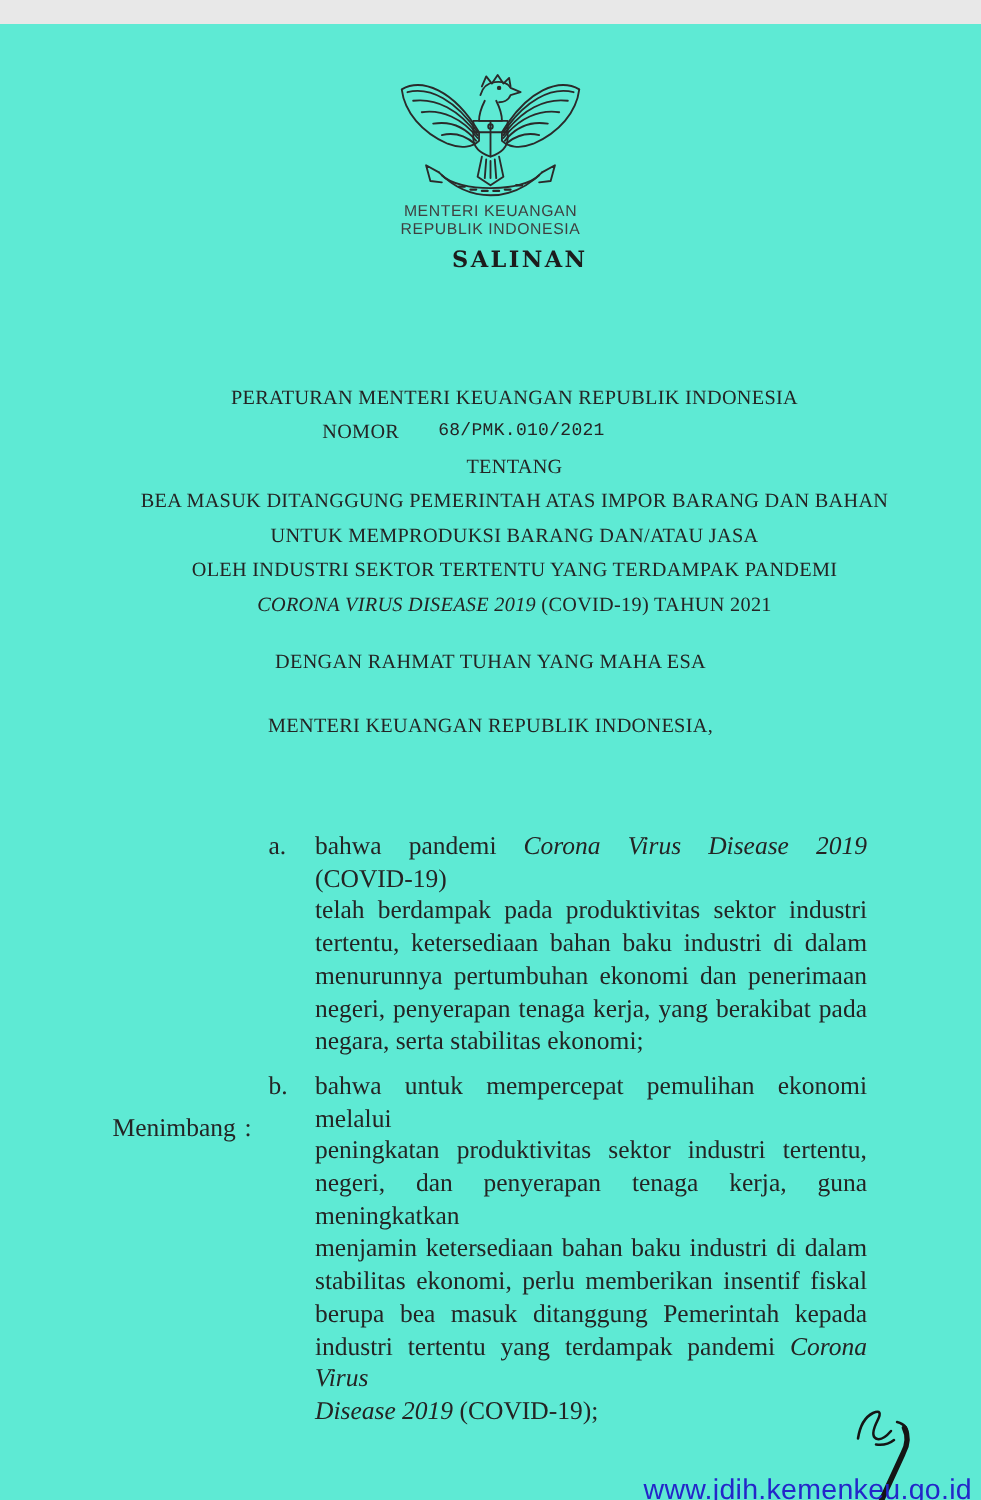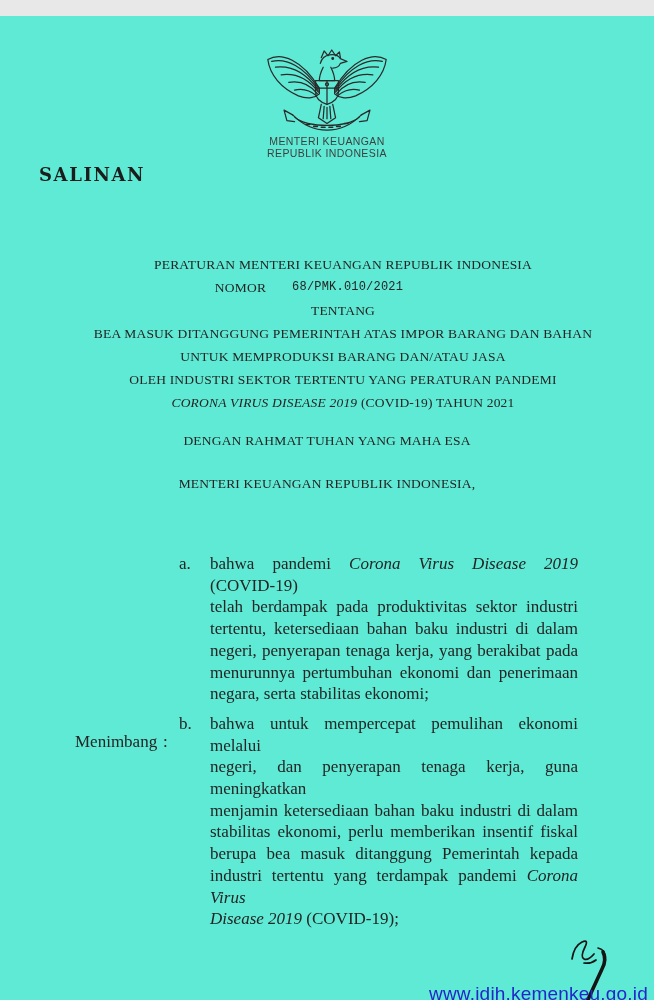--- a/index.html
+++ b/index.html
@@ -10,22 +10,22 @@
     text-decoration:underline;
   }
   
   .emblem{position:absolute;top:30px;left:50%;transform:translateX(-50%);}
   .ministry{
     position:absolute;top:119px;left:0;right:0;text-align:center;
     font-family:"Liberation Sans",sans-serif;font-size:10.5px;line-height:12px;
     color:#3f3f3f;letter-spacing:.4px;
   }
   .salinan{
-    position:absolute;top:148px;left:0;right:0;text-align:left;
-    font-family:"DejaVu Serif",serif;font-weight:bold;font-size:18px;
+    position:absolute;top:148px;left:0;right:0;text-align:center;
+    font-family:"DejaVu Serif",serif;font-weight:bold;font-size:15px;
     letter-spacing:1.6px;color:#1c1c1c;padding-left:39px;
   }
   
   .title-block{
     position:absolute;top:237px;left:0;right:0;text-align:center;
     font-size:13.5px;color:#242424;letter-spacing:.2px;padding-left:32px;
   }
   .t-line{height:23px;line-height:23px;white-space:nowrap;}
   .nomor-row{
     height:23px;line-height:23px;display:flex;justify-content:center;gap:26px;
@@ -109,47 +109,48 @@
   <div class="title-block">
     <div class="t-line">PERATURAN MENTERI KEUANGAN REPUBLIK INDONESIA</div>
     <div class="nomor-row">
       <span>NOMOR</span>
       <span class="nomor-val">68/PMK.010/2021</span>
     </div>
     <div class="t-line">TENTANG</div>
     <div id="subject-lines">
         <div class="t-line"><span>BEA MASUK DITANGGUNG PEMERINTAH ATAS IMPOR BARANG DAN BAHAN</span></div>
         <div class="t-line"><span>UNTUK MEMPRODUKSI BARANG DAN/ATAU JASA</span></div>
-        <div class="t-line"><span>OLEH INDUSTRI SEKTOR TERTENTU YANG PERATURAN PANDEMI</span></div>
+        <div class="t-line"><span>OLEH INDUSTRI SEKTOR TERTENTU YANG TERDAMPAK PANDEMI</span></div>
         <div class="t-line"><span class="it">CORONA VIRUS DISEASE 2019</span><span> (COVID-19) TAHUN 2021</span></div>
       </div>
   </div>
 
   <div class="pre1">DENGAN RAHMAT TUHAN YANG MAHA ESA</div>
   <div class="pre2">MENTERI KEUANGAN REPUBLIK INDONESIA,</div>
 
   <div class="consider">
     <div class="c-label">Menimbang</div>
     <div class="c-colon">:</div>
     <div class="c-body" id="considering-items">
         <div class="c-item">
           <div class="c-marker">a.</div>
           <div class="c-lines">
             <div class="j-line"><span>bahwa pandemi </span><span class="it">Corona Virus Disease 2019</span><span> (COVID-19)</span></div>
             <div class="j-line"><span>telah berdampak pada produktivitas sektor industri</span></div>
             <div class="j-line"><span>tertentu, ketersediaan bahan baku industri di dalam</span></div>
+            <div class="j-line"><span>menurunnya pertumbuhan ekonomi dan penerimaan</span></div>
             <div class="j-line"><span>negeri, penyerapan tenaga kerja, yang berakibat pada</span></div>
-            <div class="j-line"><span>menurunnya pertumbuhan ekonomi dan penerimaan</span></div>
             <div class="j-line last"><span>negara, serta stabilitas ekonomi;</span></div>
           </div>
         </div>
         <div class="c-item">
           <div class="c-marker">b.</div>
           <div class="c-lines">
             <div class="j-line"><span>bahwa untuk mempercepat pemulihan ekonomi melalui</span></div>
+            <div class="j-line"><span>peningkatan produktivitas sektor industri tertentu,</span></div>
             <div class="j-line"><span>negeri, dan penyerapan tenaga kerja, guna meningkatkan</span></div>
             <div class="j-line"><span>menjamin ketersediaan bahan baku industri di dalam</span></div>
             <div class="j-line"><span>stabilitas ekonomi, perlu memberikan insentif fiskal</span></div>
             <div class="j-line"><span>berupa bea masuk ditanggung Pemerintah kepada</span></div>
             <div class="j-line"><span>industri tertentu yang terdampak pandemi </span><span class="it">Corona Virus</span></div>
             <div class="j-line last"><span class="it">Disease 2019</span><span> (COVID-19);</span></div>
           </div>
         </div>
       </div>
   </div>

